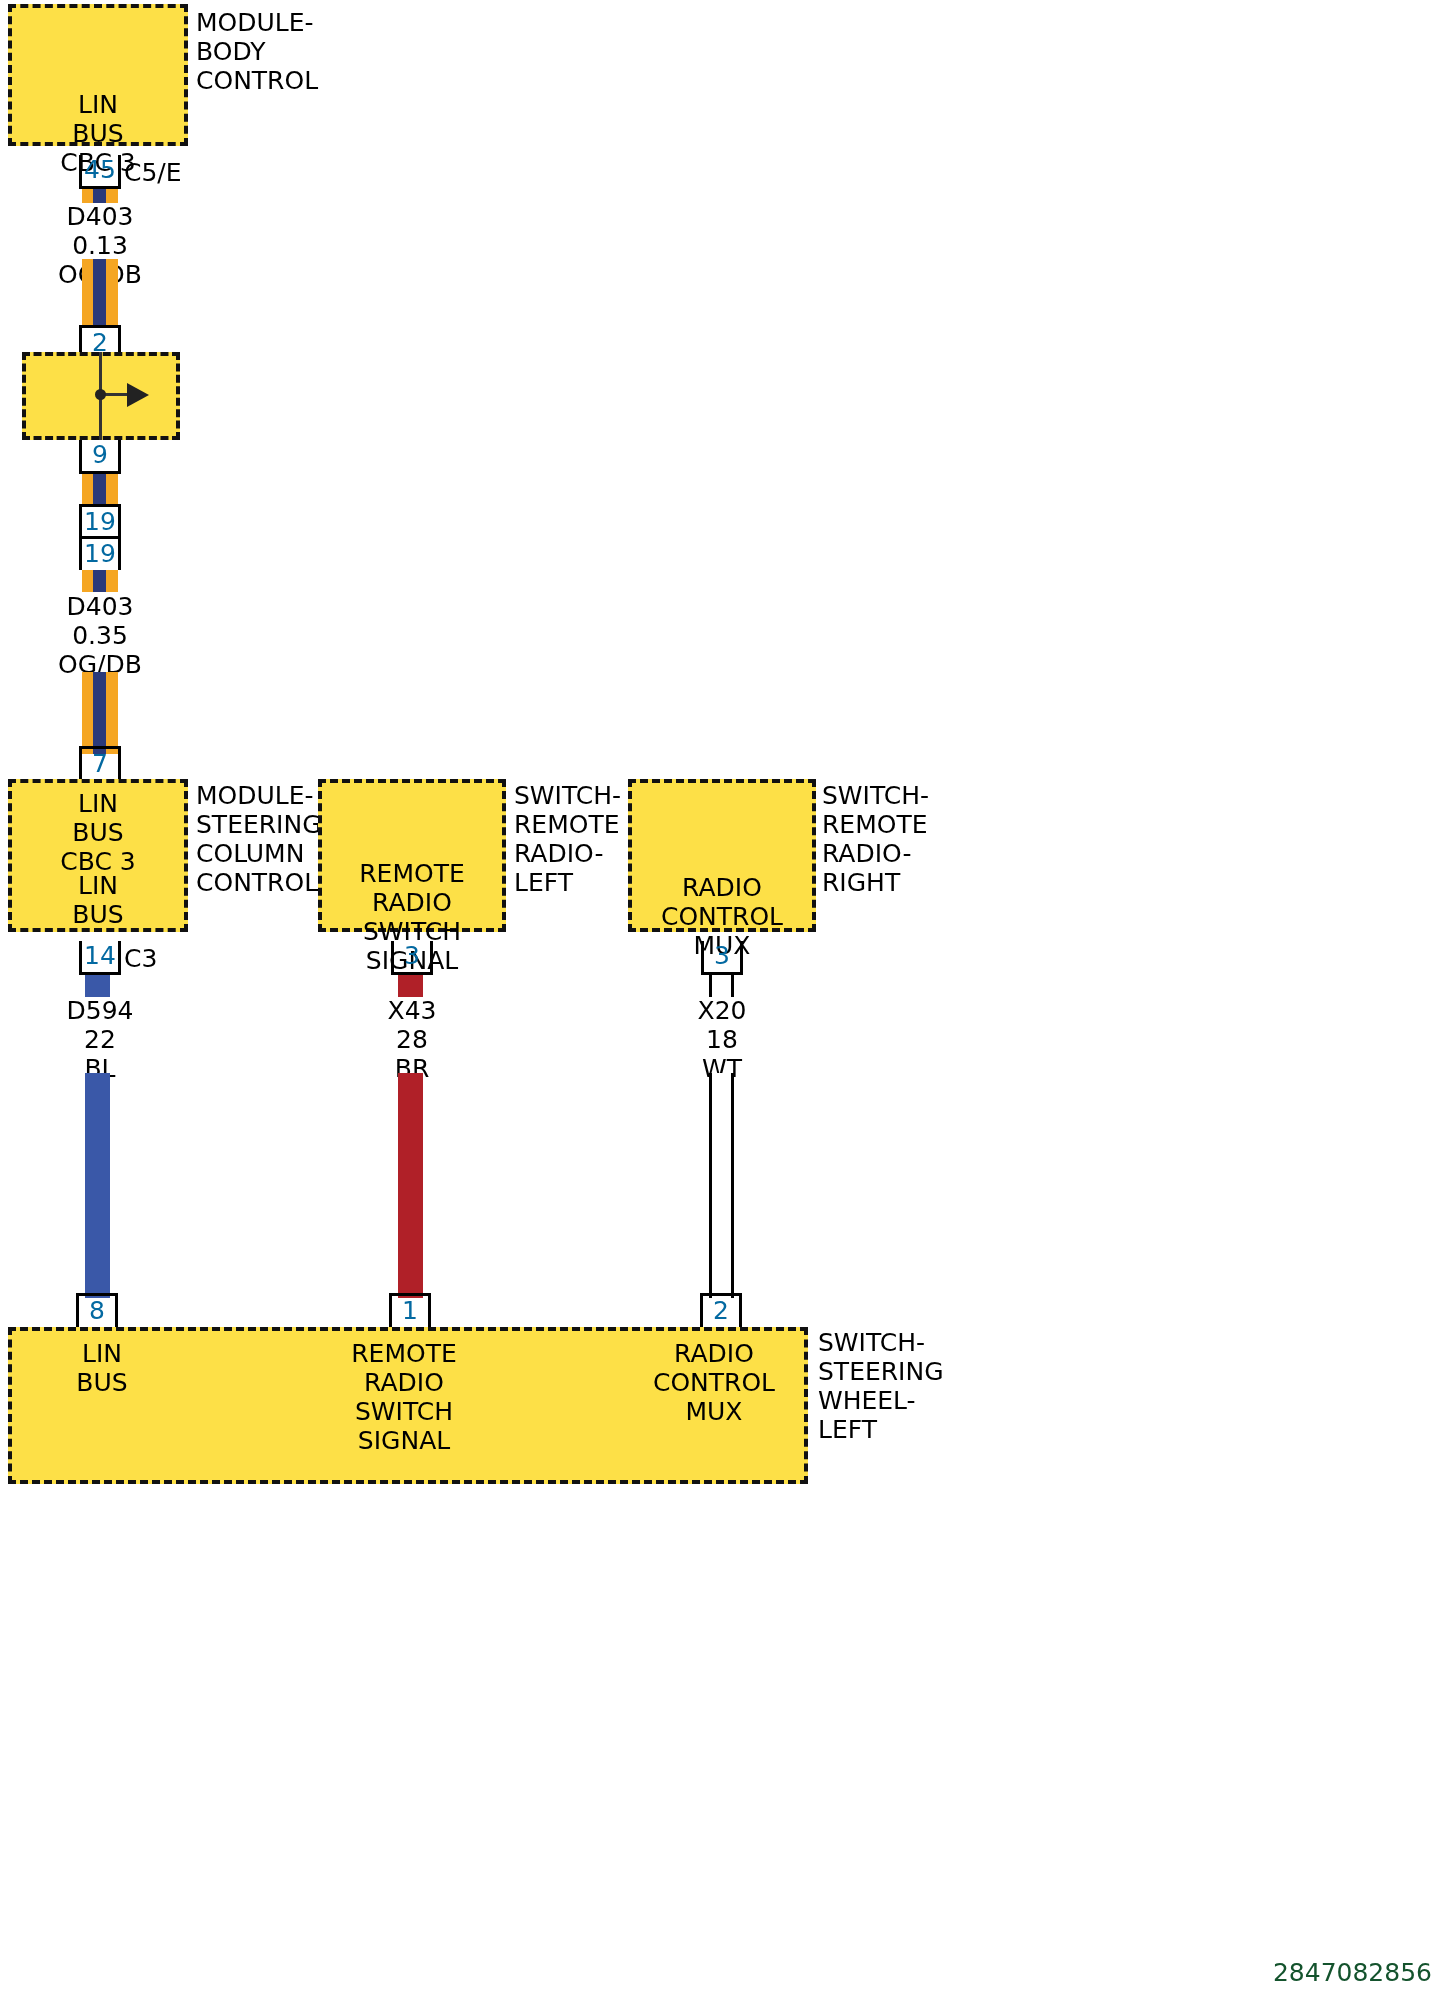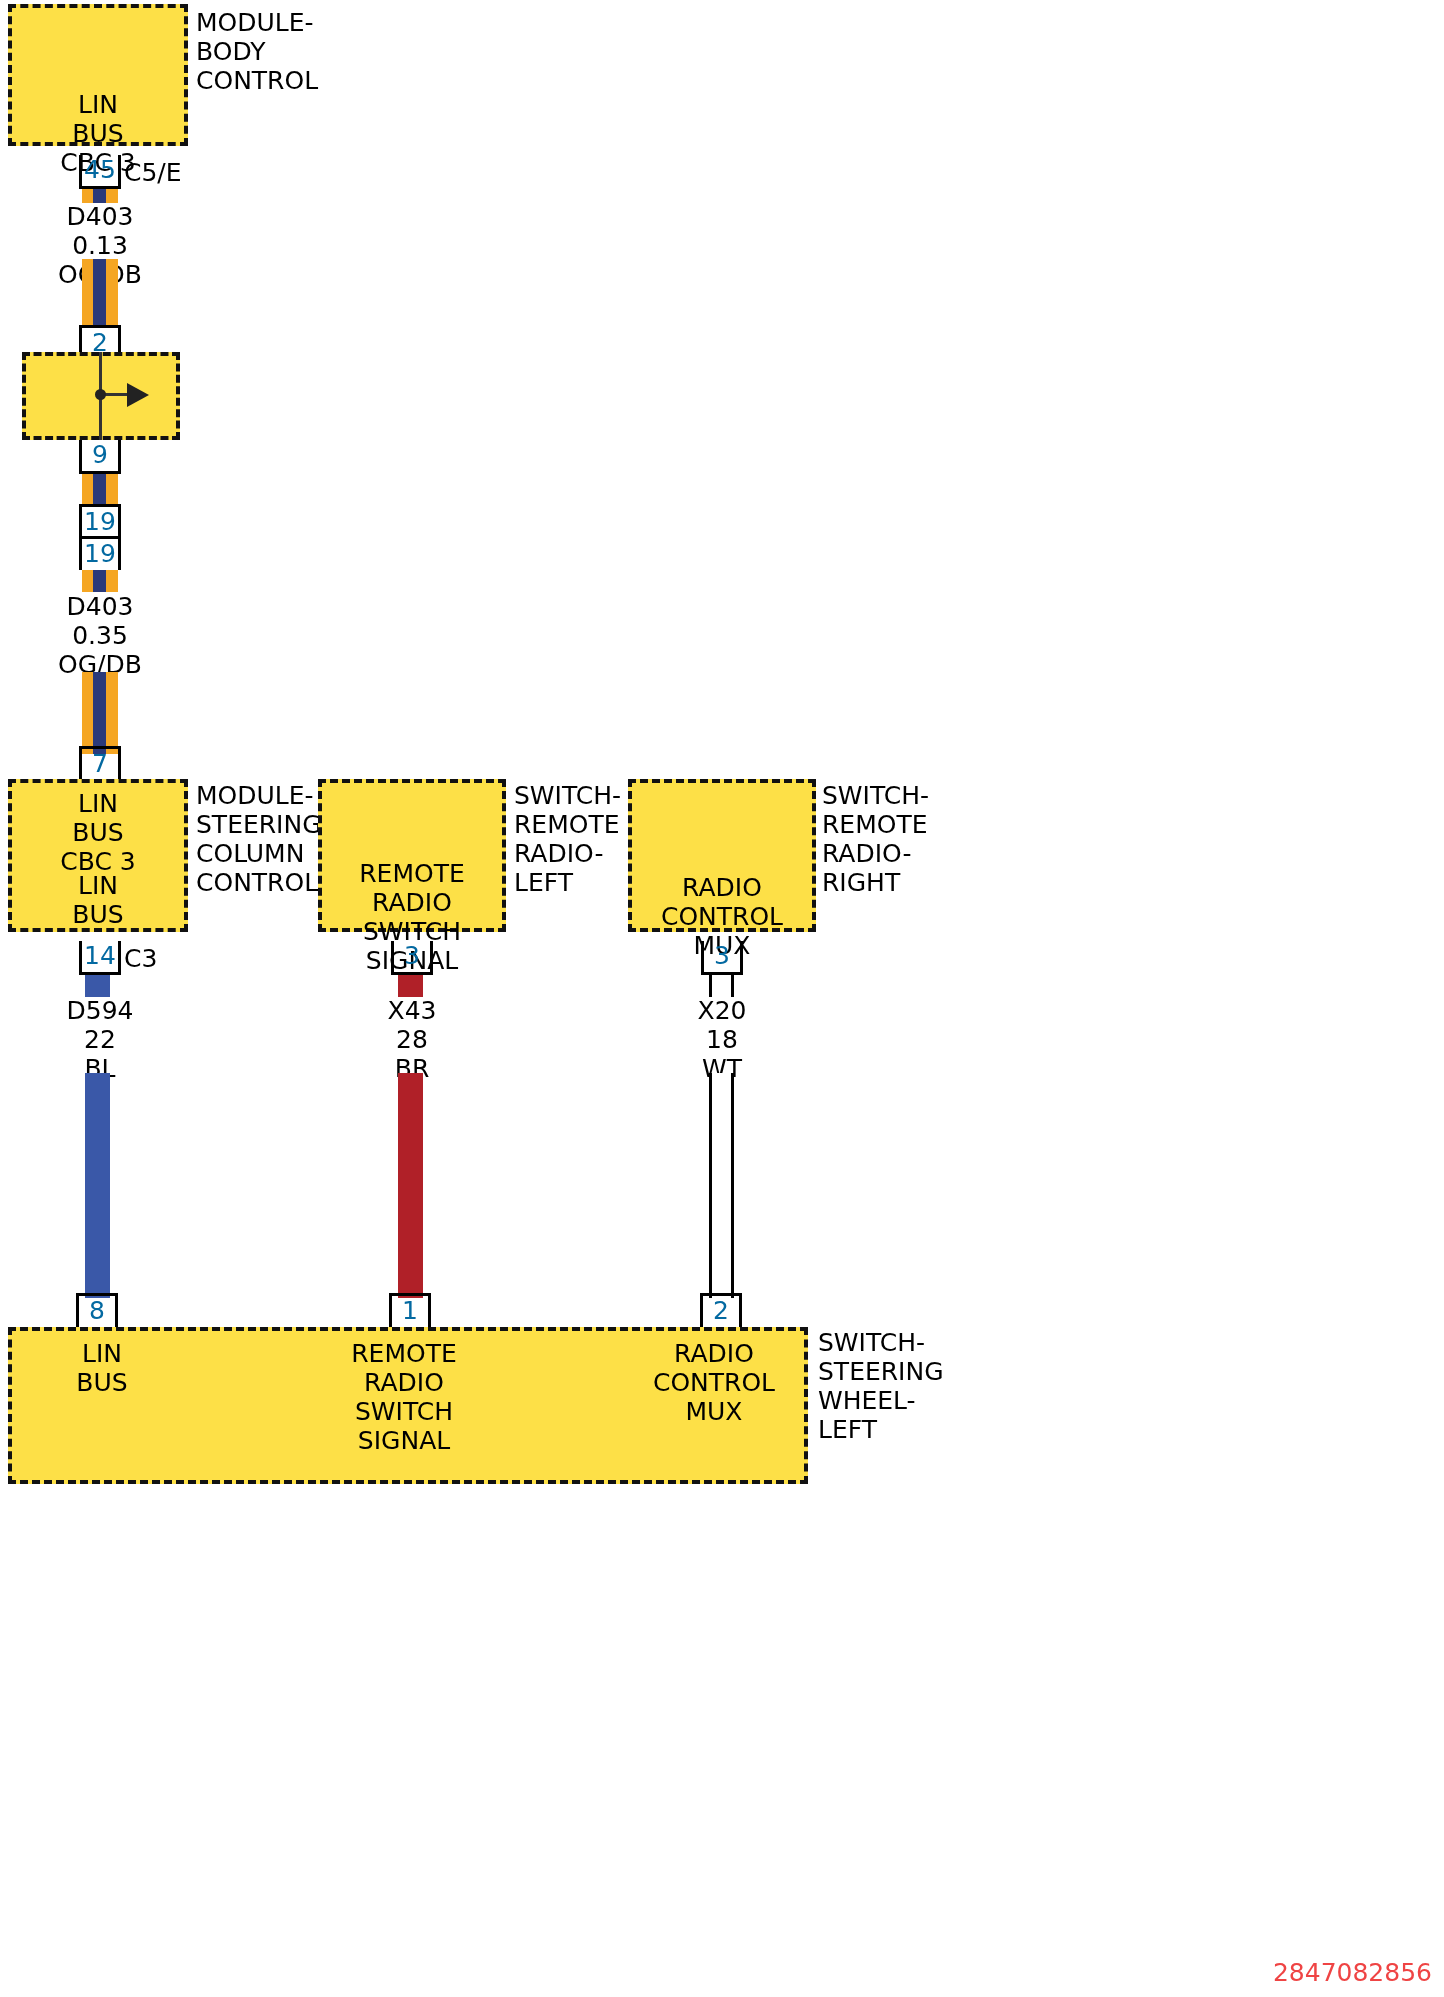--- a/index.html
+++ b/index.html
@@ -133,21 +133,21 @@
     height: 0;
     border-top: 12px solid transparent;
     border-bottom: 12px solid transparent;
     border-left: 22px solid #222;
   }
 
   
   .partnum {
     position: absolute;
     font-size: 25px;
-    color: #ef4444;
+    color: #14532d;
     font-family: "DejaVu Sans", "Liberation Sans", sans-serif;
   }
 </style>
 </head>
 <body>
 
 <div id="canvas">
 
   <div class="modbox" style="left:8px; top:4px; width:180px; height:142px;">
     <div class="inner-label" style="top:82px;">LIN

